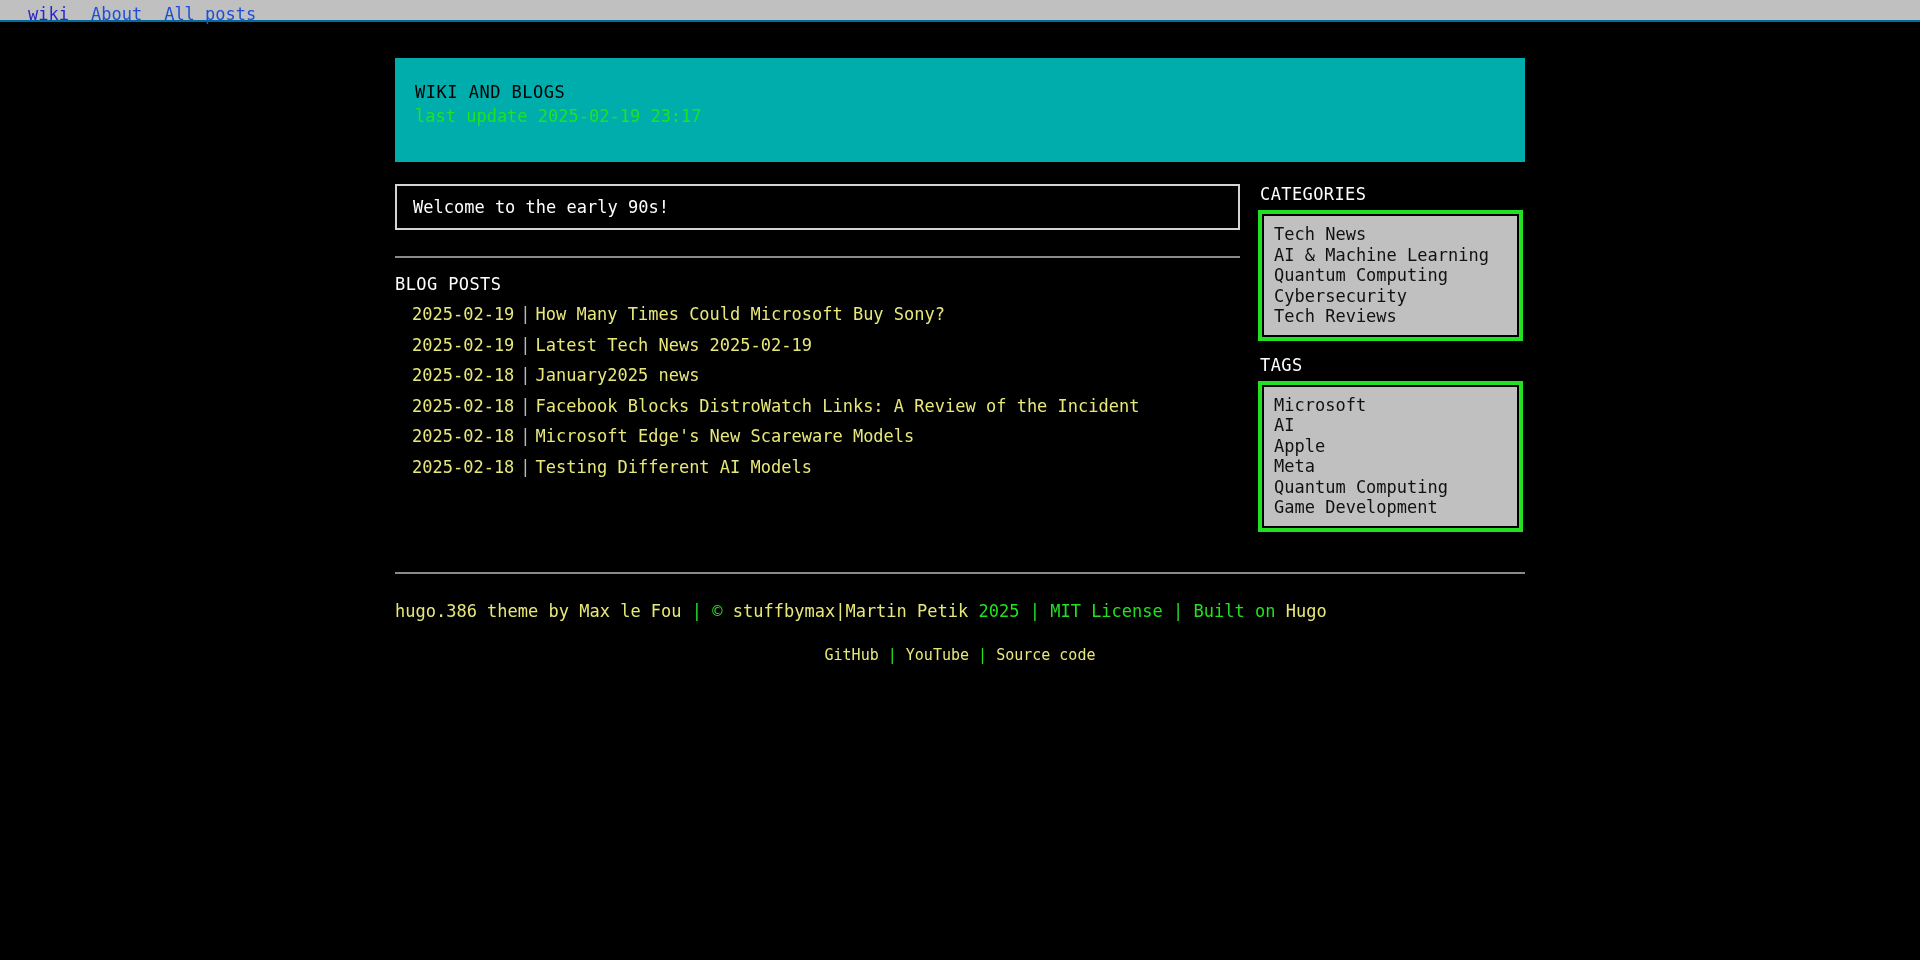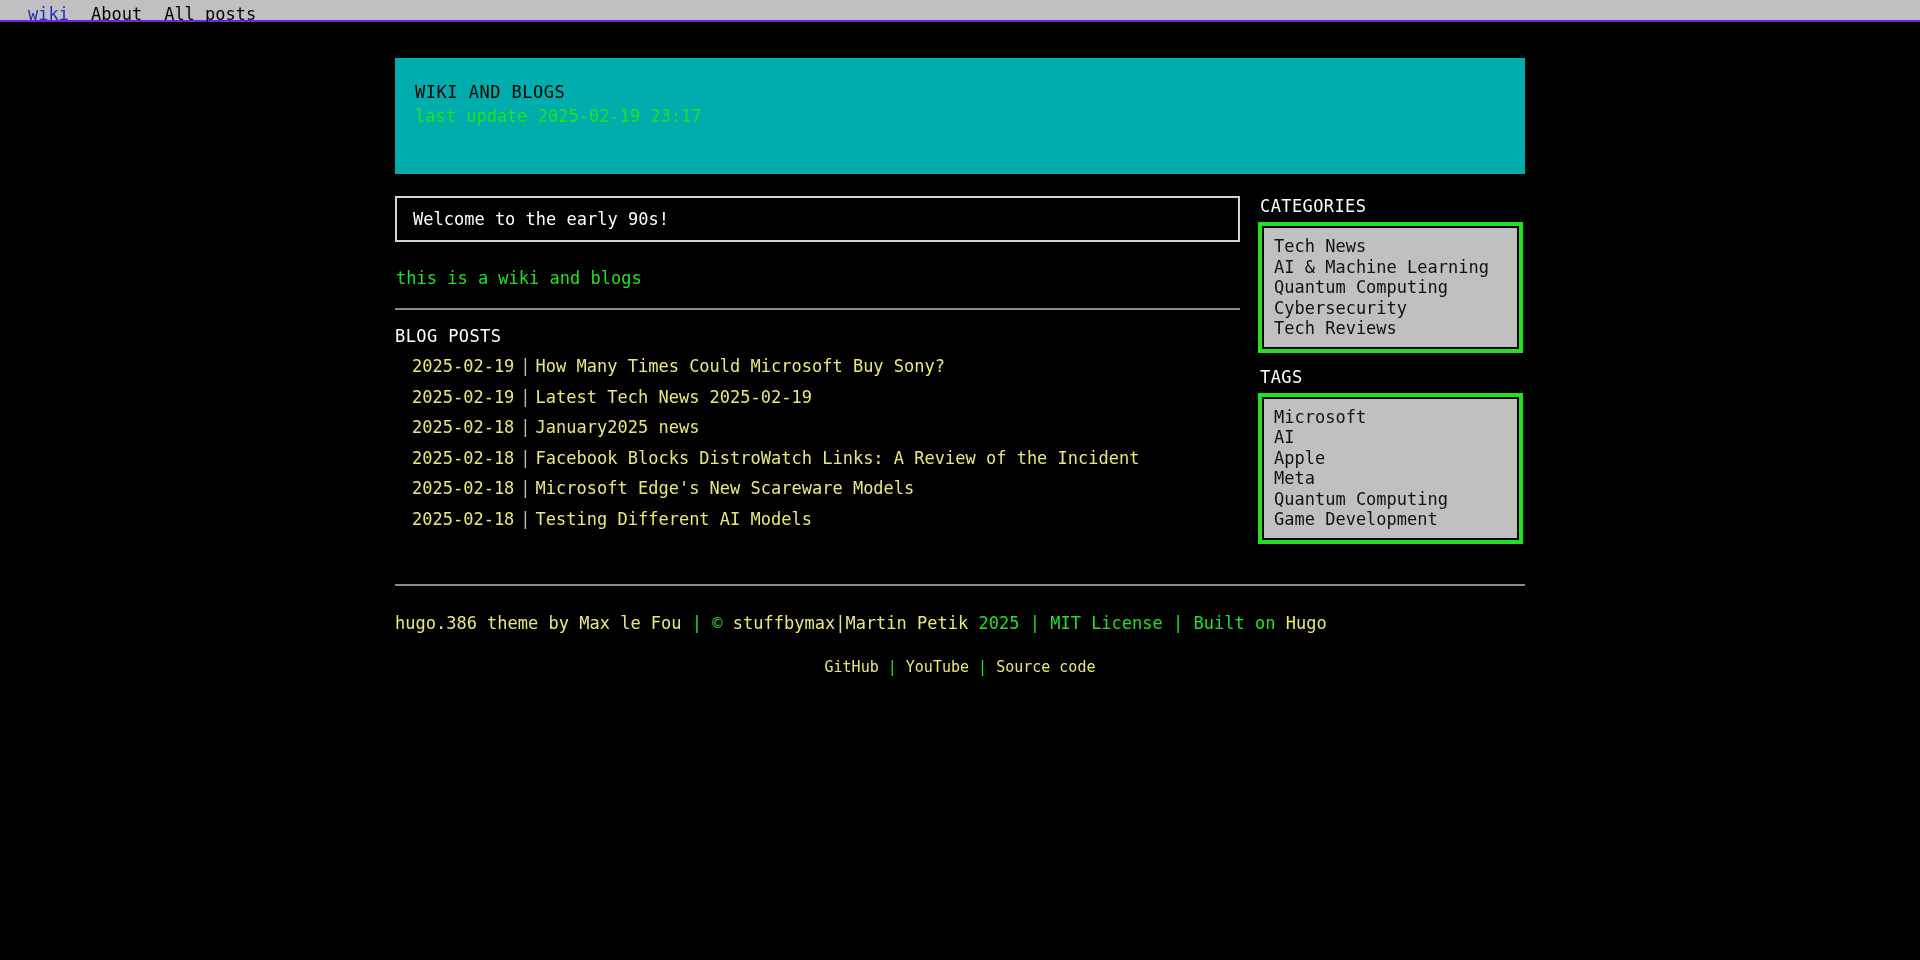--- a/index.html
+++ b/index.html
@@ -18,44 +18,44 @@
 
   
   .navbar {
     background: #c0c0c0;
     height: 22px;
     display: flex;
     align-items: center;
     padding: 8px 0 0 28px;
     box-sizing: border-box;
     gap: 22px;
-    border-bottom: 2px solid #6d28d9;
+    border-bottom: 2px solid #0369a1;
   }
   .navbar a {
     text-decoration: none;
     font-size: 17px;
     font-family: "DejaVu Sans Mono", "Liberation Mono", monospace;
     line-height: 1;
     white-space: nowrap;
   }
   .nav-home { color: #2727c8; }
-  .nav-link { color: #000000; }
+  .nav-link { color: #1d4ed8; }
 
   
   .page {
     width: 1130px;
     margin: 0 auto;
     position: relative;
     padding-top: 36px;
   }
 
   
   .hero {
     background: #00adad;
-    height: 116px;
+    height: 104px;
     box-sizing: border-box;
     padding: 24px 0 0 20px;
     margin-bottom: 22px;
   }
   .hero-title {
     color: #000000;
     font-size: 17px;
     letter-spacing: 0.5px;
     line-height: 1.25;
     margin: 0 0 3px 0;
@@ -198,21 +198,20 @@
   </div>
 
   <div class="body-grid">
 
     <div class="col-main">
 
       <div class="welcome-box">
         <span>Welcome to the early 90s!</span>
       </div>
 
-      <p class="intro-text">this is a wiki and blogs</p>
 
       <hr class="divider">
 
       <div class="section-label">BLOG POSTS</div>
 
       <ul class="post-list">
         <li class="post-row">
           <span class="post-date">2025-02-19</span><span class="post-sep">|</span><a class="post-title" href="#">How Many Times Could Microsoft Buy Sony?</a>
         </li>
         <li class="post-row">

